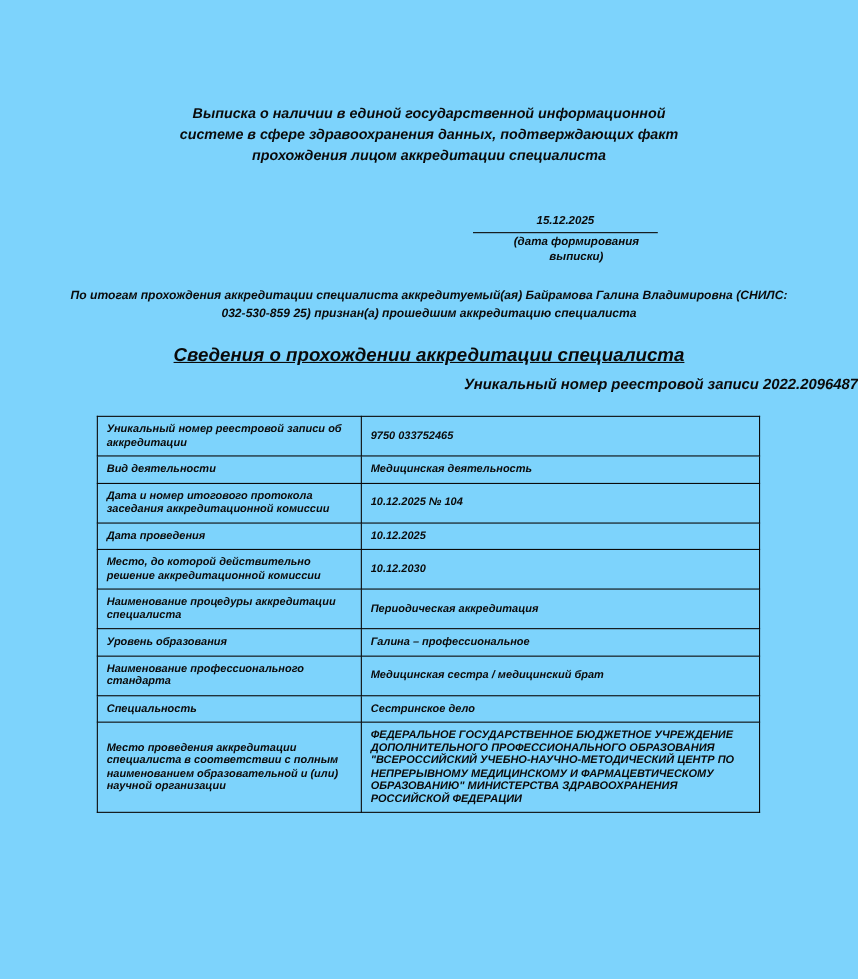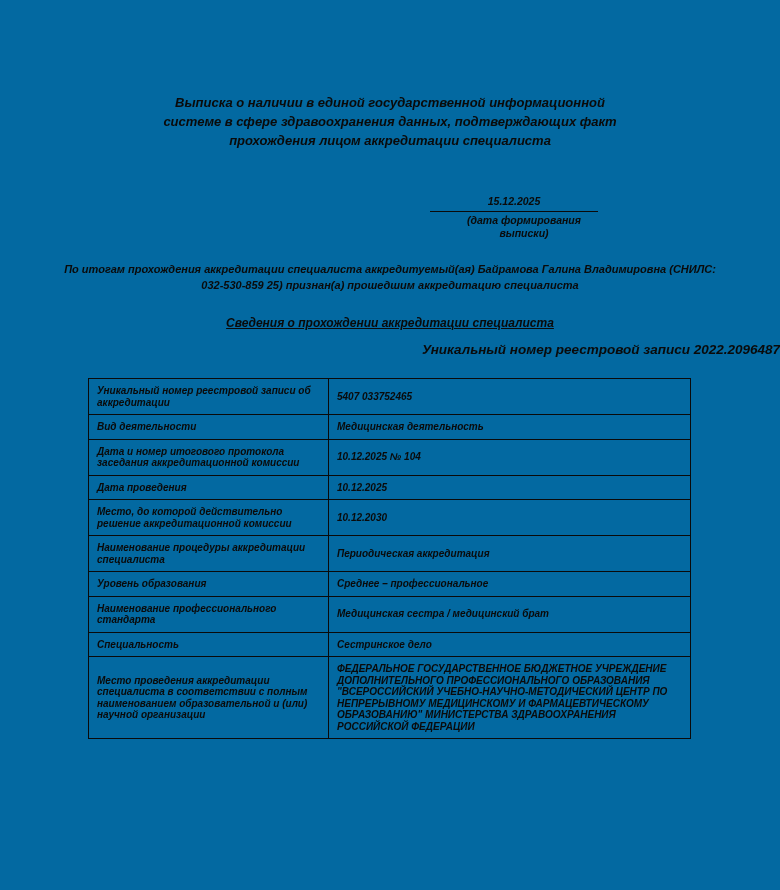--- a/index.html
+++ b/index.html
@@ -1,21 +1,21 @@
 <!DOCTYPE html>
 <html><head>
 <meta charset="utf-8">
 <style>
   * { margin: 0; padding: 0; box-sizing: border-box; }
   html, body { background: #ffffff; }
   .page {
     position: relative;
     width: 780px;
     height: 890px;
-    background: #0369a1;
+    background: #7dd3fc;
     overflow: hidden;
     font-family: "Liberation Sans", sans-serif;
     font-weight: bold;
     font-style: italic;
     color: #0a0a0a;
   }
   .doc-title {
     margin: 93px auto 0;
     width: 560px;
     text-align: center;
@@ -42,21 +42,21 @@
   }
   .intro {
     margin-top: 21px;
     text-align: center;
     font-size: 11px;
     line-height: 16px;
   }
   .section-heading {
     margin-top: 23px;
     text-align: center;
-    font-size: 12px;
+    font-size: 17px;
     line-height: 14px;
     text-decoration: underline;
   }
   .registry-heading {
     margin-top: 11px;
     text-align: right;
     font-size: 13.5px;
     line-height: 17px;
   }
   table.acc-table {
@@ -98,21 +98,21 @@
   </div>
 
   <div class="section-heading">Сведения о прохождении аккредитации специалиста</div>
 
   <div class="registry-heading">Уникальный номер реестровой записи 2022.2096487</div>
 
   <table class="acc-table">
     <tbody>
       <tr>
         <td class="cell-label">Уникальный номер реестровой записи об аккредитации</td>
-        <td class="cell-value">5407 033752465</td>
+        <td class="cell-value">9750 033752465</td>
       </tr>
       <tr>
         <td class="cell-label">Вид деятельности</td>
         <td class="cell-value">Медицинская деятельность</td>
       </tr>
       <tr>
         <td class="cell-label">Дата и номер итогового протокола заседания аккредитационной комиссии</td>
         <td class="cell-value">10.12.2025 № 104</td>
       </tr>
       <tr>
@@ -122,21 +122,21 @@
       <tr>
         <td class="cell-label">Место, до которой действительно решение аккредитационной комиссии</td>
         <td class="cell-value">10.12.2030</td>
       </tr>
       <tr>
         <td class="cell-label">Наименование процедуры аккредитации специалиста</td>
         <td class="cell-value">Периодическая аккредитация</td>
       </tr>
       <tr>
         <td class="cell-label">Уровень образования</td>
-        <td class="cell-value">Среднее – профессиональное</td>
+        <td class="cell-value">Галина – профессиональное</td>
       </tr>
       <tr>
         <td class="cell-label">Наименование профессионального стандарта</td>
         <td class="cell-value">Медицинская сестра / медицинский брат</td>
       </tr>
       <tr>
         <td class="cell-label">Специальность</td>
         <td class="cell-value">Сестринское дело</td>
       </tr>
       <tr>

